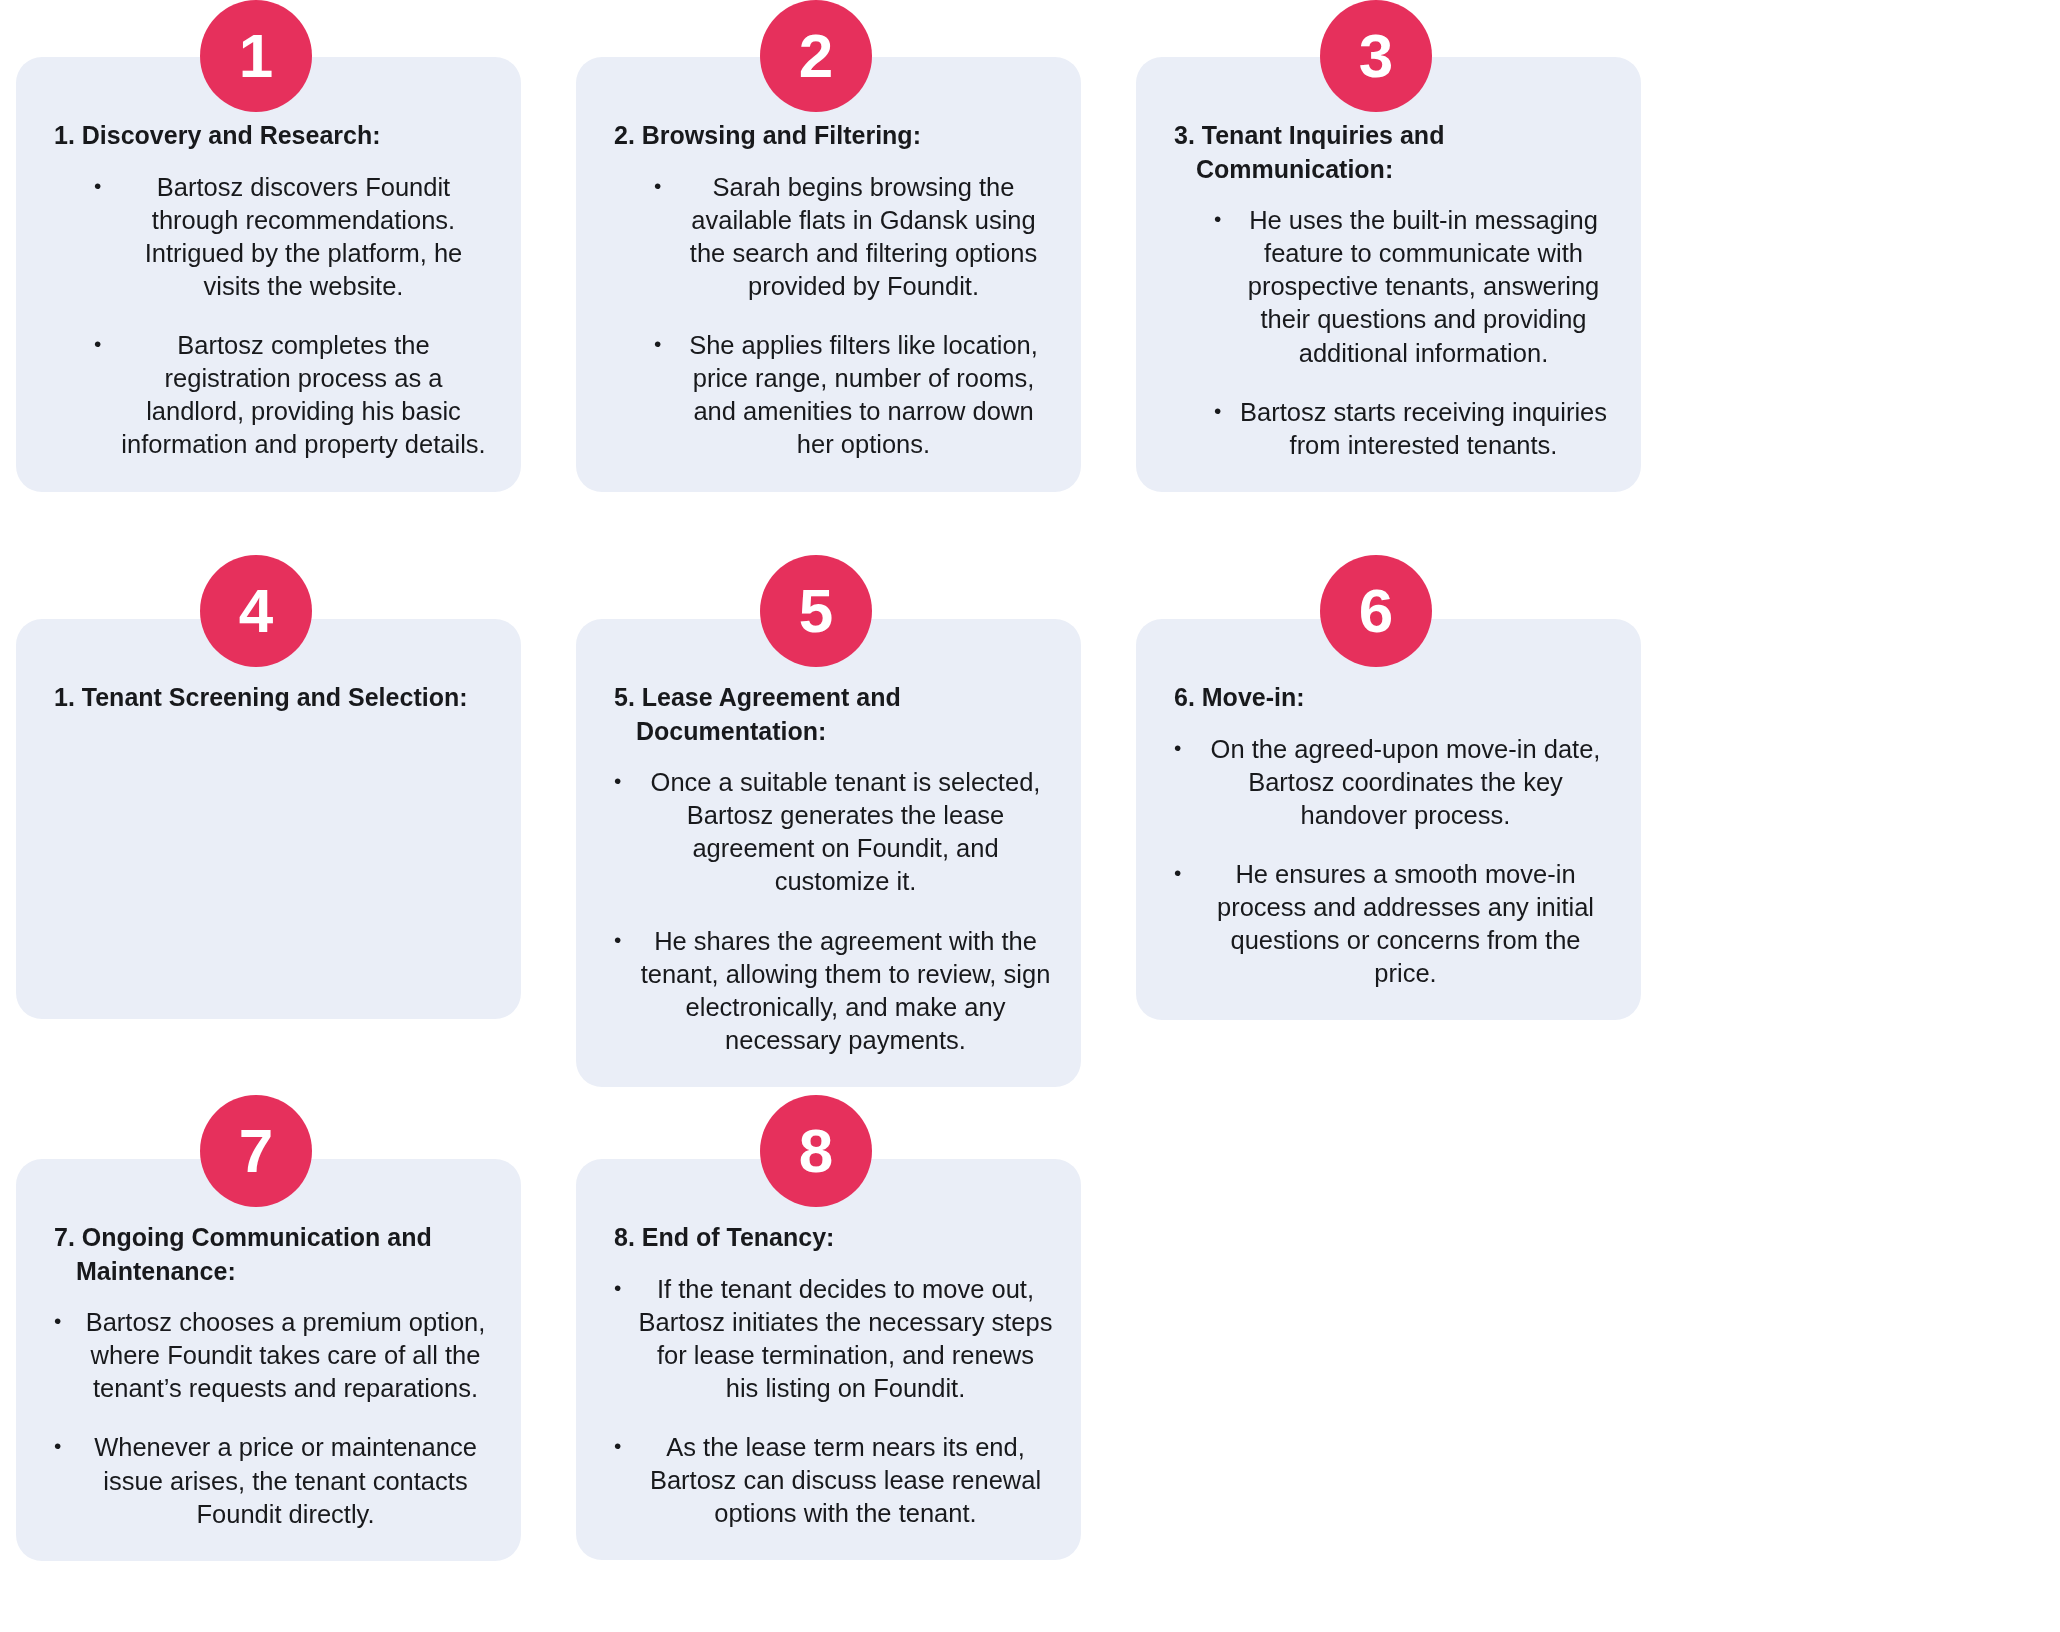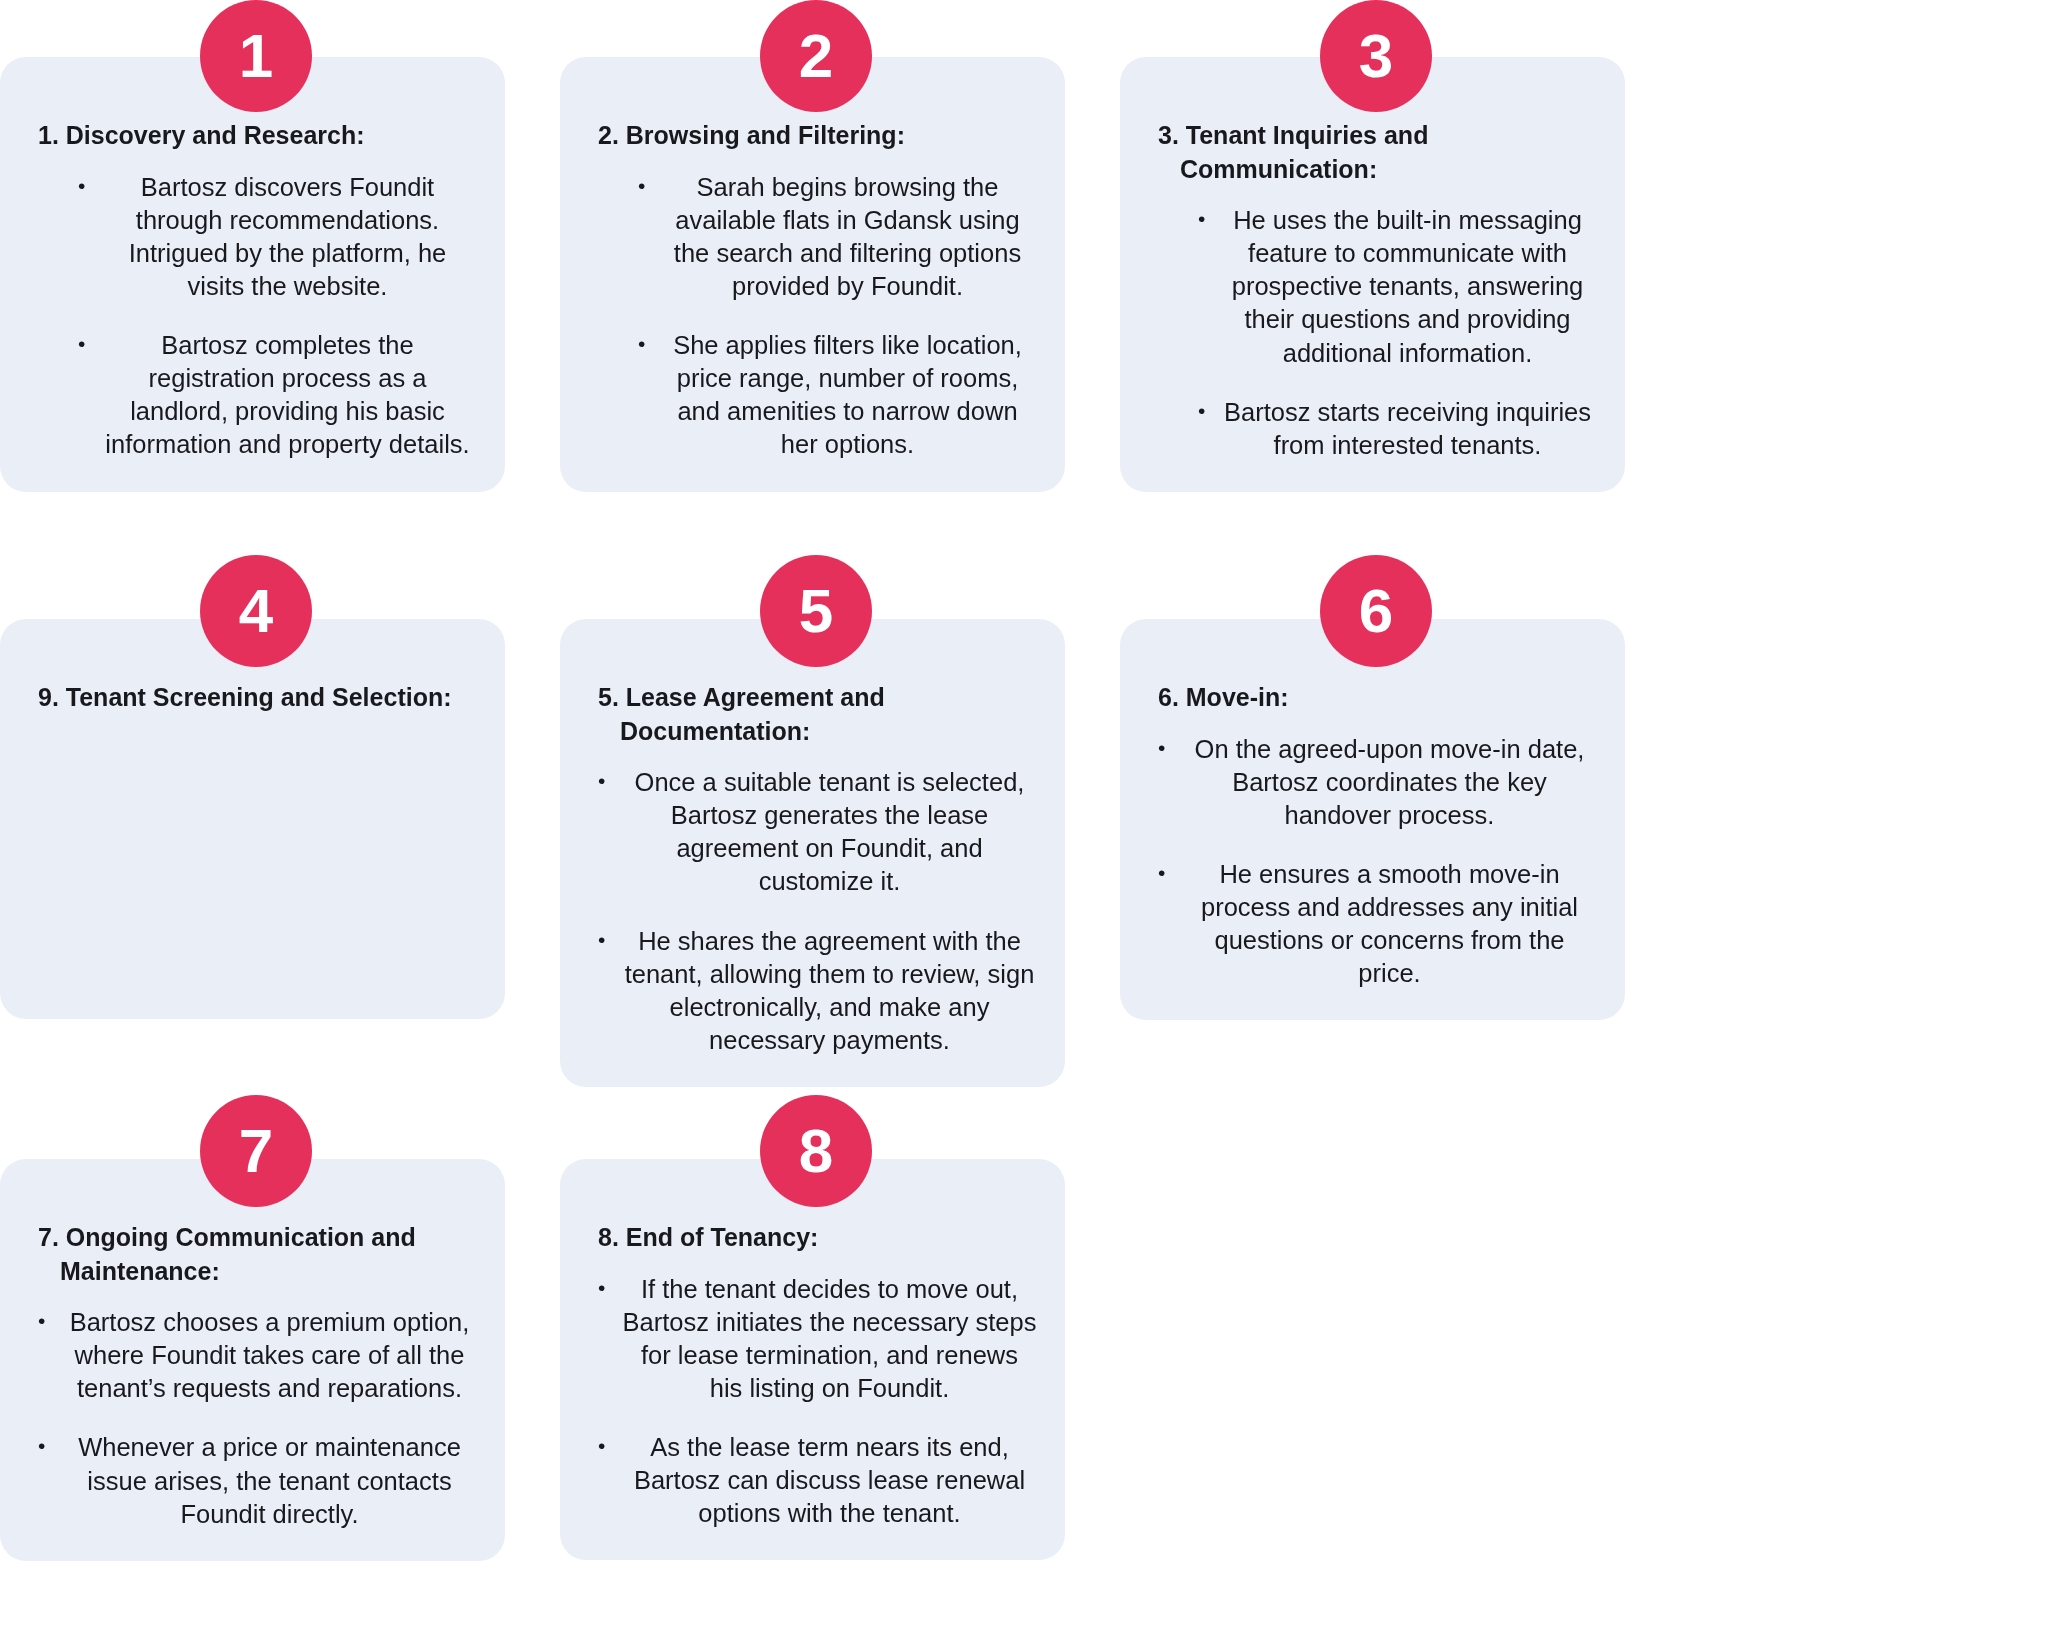--- a/index.html
+++ b/index.html
@@ -37,21 +37,21 @@
     position: relative;
     width: 530px;
     margin-right: 30px;
     height: 100%;
   }
   .slot.empty { visibility: hidden; }
 
   
   .card {
     position: absolute;
-    left: 0;
+    left: 16px;
     top: 57px;
     width: 505px;
     background: #eaeef7;
     border-radius: 26px;
     box-sizing: border-box;
     padding: 0 22px 0 22px;
   }
   .row-1 .card { top: 57px; min-height: 392px; }
   .row-2 .card { top: 64px; min-height: 400px; }
   .row-3 .card { top: 64px; min-height: 397px; }
@@ -168,21 +168,21 @@
       </div>
     </div>
 
   </div>
 
   <div class="row row-2">
 
     <div class="slot">
       <div class="badge">4</div>
       <div class="card">
-        <div class="card-heading">9. Tenant Screening and Selection:</div>
+        <div class="card-heading">1. Tenant Screening and Selection:</div>
       </div>
     </div>
 
     <div class="slot">
       <div class="badge">5</div>
       <div class="card">
         <div class="card-heading">5. Lease Agreement and Documentation:</div>
         <ul class="bullets">
           <li>Once a suitable tenant is selected, Bartosz generates the lease agreement on Foundit, and customize it.</li>
           <li>He shares the agreement with the tenant, allowing them to review, sign electronically, and make any necessary payments.</li>

